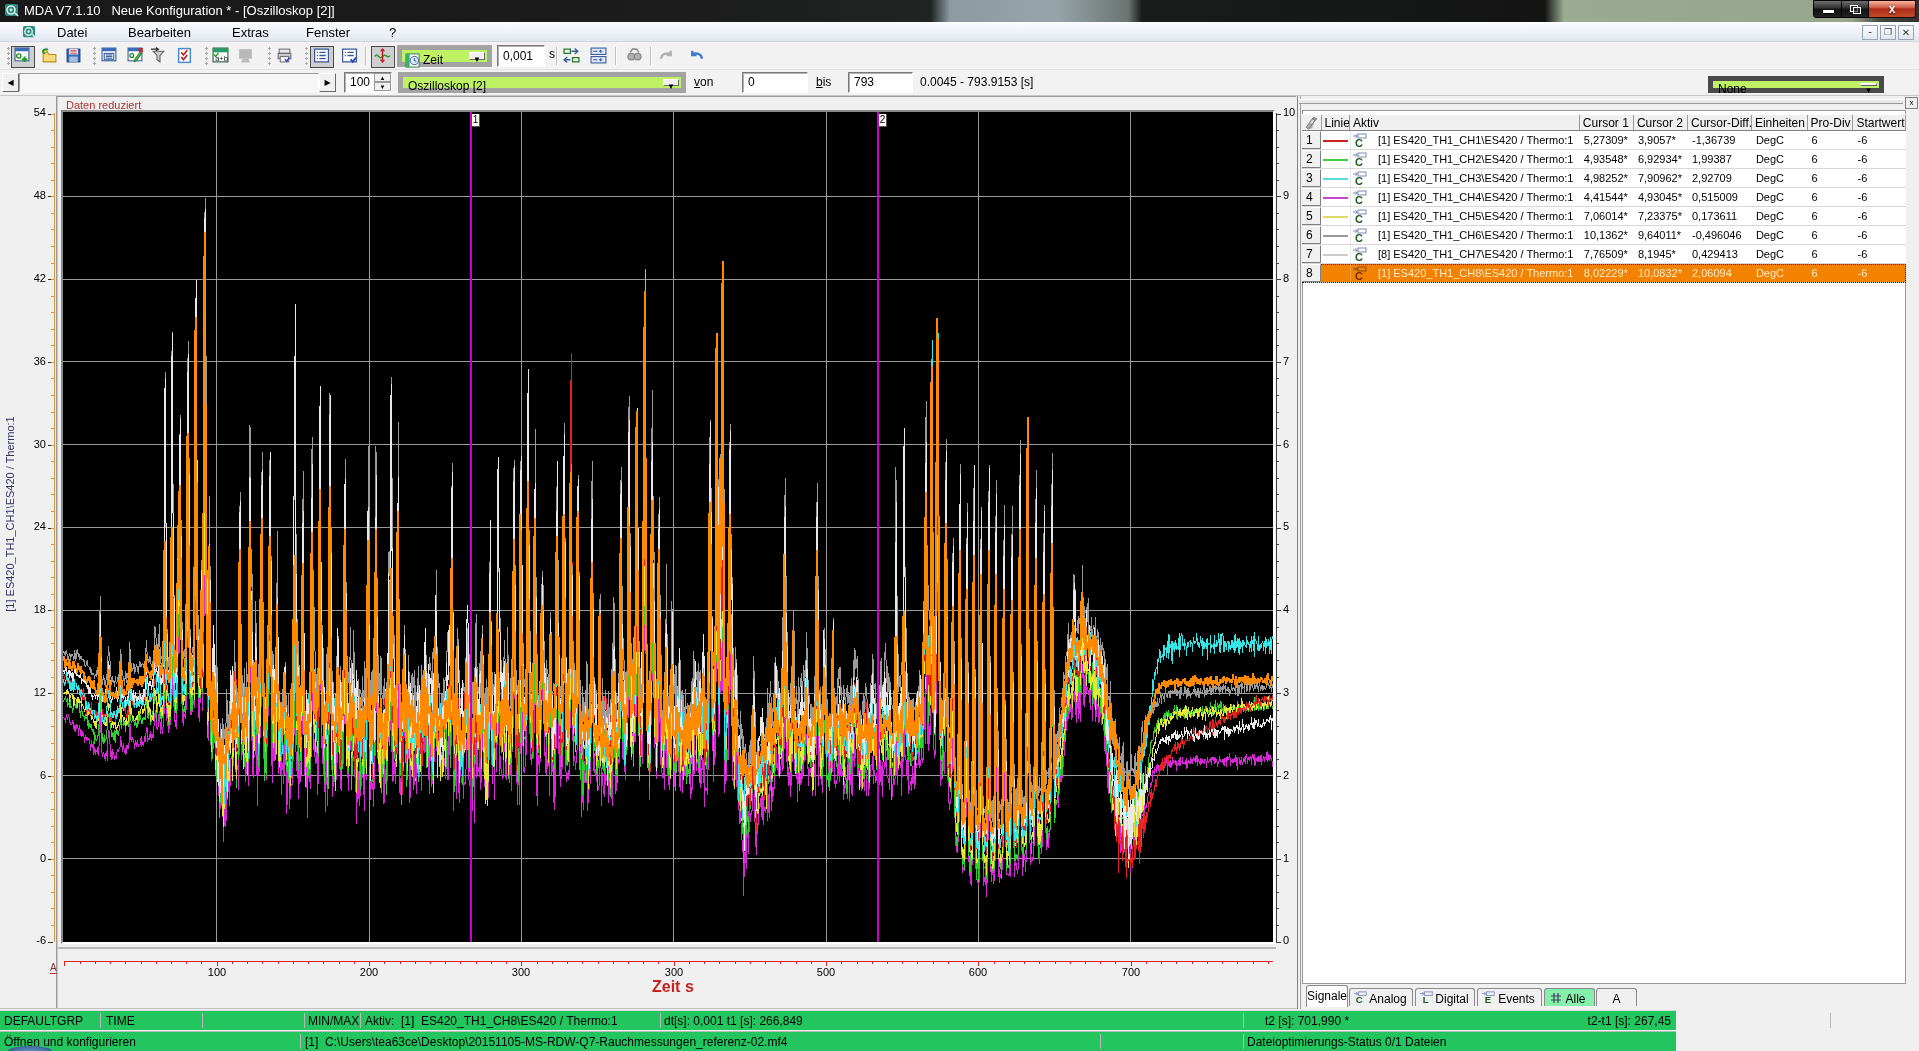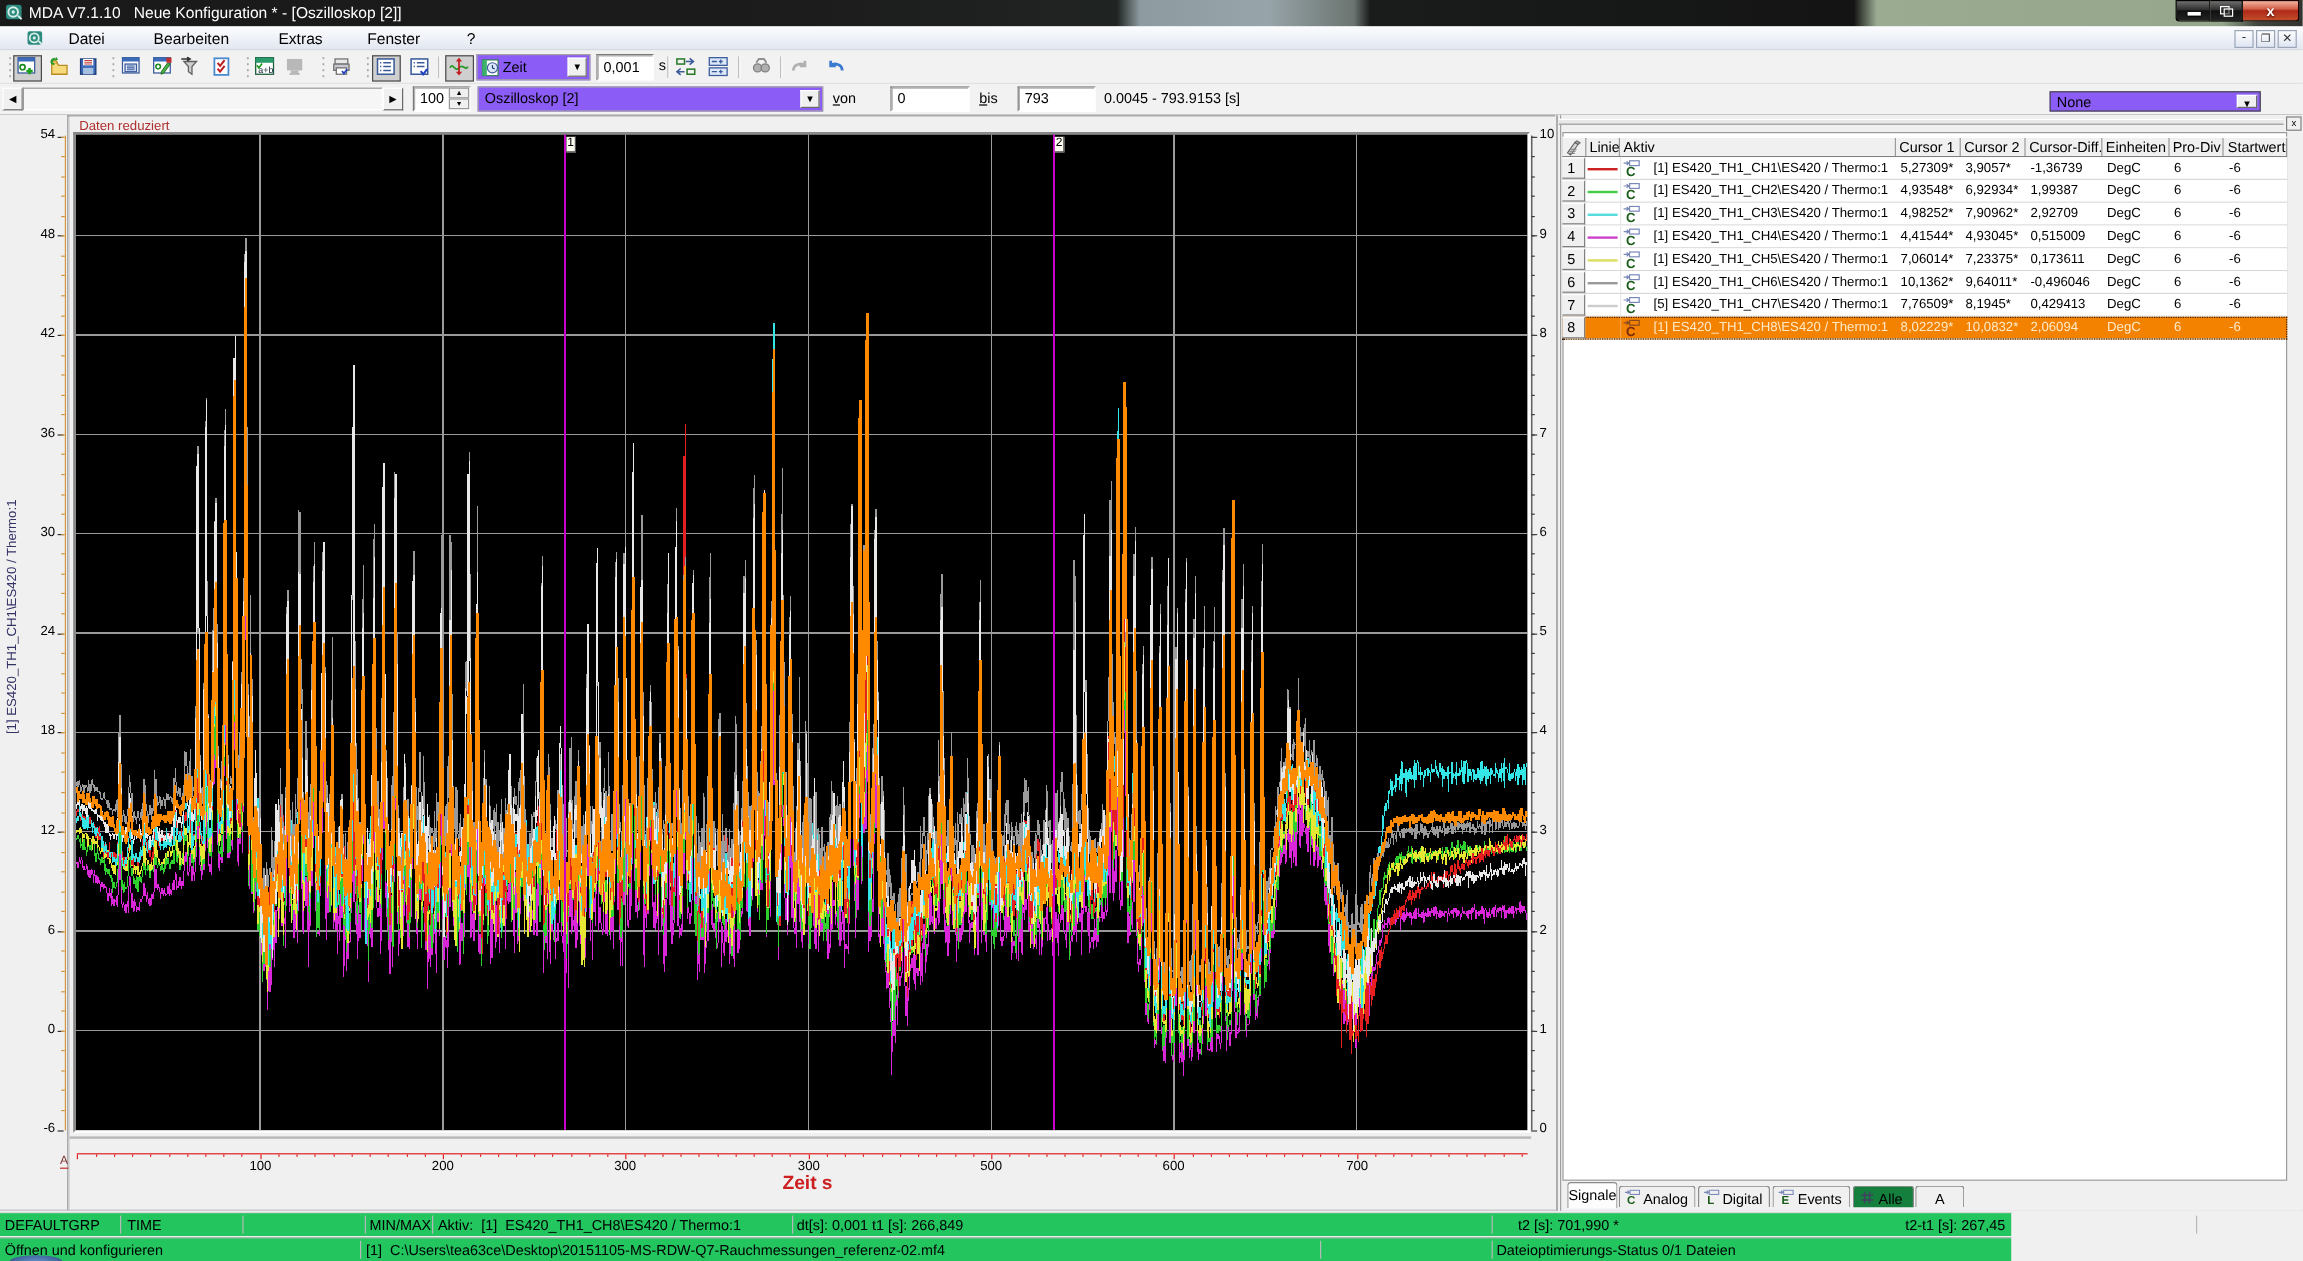--- a/index.html
+++ b/index.html
@@ -10,21 +10,21 @@
 .menubar{left:0;top:22px;width:1919px;height:20px;
  background:linear-gradient(180deg,#fbfcfe 0%,#eef1f7 55%,#e2e7f0 100%);border-bottom:1px solid #cfd4dd}
 .toolbar1{left:0;top:42px;width:1919px;height:28px;background:#f2f2f2;border-bottom:1px solid #e2e2e2}
 .toolbar2{left:0;top:70px;width:1919px;height:26px;background:#f2f2f2;border-bottom:1px solid #c8c8c8}
 .dotsep{width:3px;height:20px;top:4px;background-image:radial-gradient(circle,#a8a8a8 1px,transparent 1.2px);background-size:3px 5px;background-repeat:repeat-y}
 .solsep{width:1px;height:18px;top:5px;background:#c0c0c0;box-shadow:1px 0 0 #fff}
 .tbtn{top:4px;width:24px;height:22px}
 .pressed{background:#cfcfcf;border:1.5px solid #4a4a4a}
 .sunken{background:#fff;border-top:1px solid #7a7a7a;border-left:1px solid #7a7a7a;border-bottom:1px solid #fff;border-right:1px solid #fff;box-shadow:inset 1px 1px 0 #b0b0b0}
 .raised{background:#f0f0f0;border-top:1px solid #fff;border-left:1px solid #fff;border-bottom:1px solid #6a6a6a;border-right:1px solid #6a6a6a}
-.combo{background:#8b5cf6;border:1px solid #a3a3a3}
+.combo{background:#bef264;border:5px solid #a3a3a3}
 .cmbtxt{position:absolute;left:5px;top:3px;font-size:12px;color:#000}
 .arrbtn{position:absolute;right:2px;top:2px;bottom:2px;width:16px;background:#f0f0f0;border-top:1px solid #fff;border-left:1px solid #fff;border-bottom:1px solid #6a6a6a;border-right:1px solid #6a6a6a;text-align:center;font-size:8px;color:#000;line-height:13px}
 .statusbar{left:0;width:1676px;background:#22c55e;font-size:12px;color:#000}
 .sfield{position:absolute;top:2px;bottom:2px;border-left:1px solid #b8b8b8;box-shadow:inset 1px 0 0 #fff}
 .stxt{position:absolute;top:3px;font-size:12px;color:#000;white-space:pre}
 .ylab{position:absolute;font-size:11px;color:#000;text-align:right;width:26px}
 .rlab{position:absolute;font-size:11px;color:#000}
 .xlab{position:absolute;font-size:11px;color:#000;top:966px;transform:translateX(-50%)}
 .th{position:absolute;top:0;height:100%;border-right:1px solid #9a9a9a;font-size:12px;color:#000;padding:1px 0 0 3px;overflow:hidden;white-space:nowrap}
 .tc{position:absolute;top:0;height:100%;font-size:11px;color:#000;padding:3px 0 0 4px;overflow:hidden;white-space:nowrap}
@@ -618,21 +618,21 @@
   </div>
 <div class="trow" style="top:245.1px;background:#fff;color:#000">
     <div class="rownum">7</div>
     <div class="abs" style="left:21px;top:9px;width:25px;height:2px;background:#cccccc"></div>
     <div class="abs" style="left:48px;top:0;width:1px;height:100%;background:#e8e8e8"></div>
     <svg class="abs" style="left:50px;top:2px" width="16" height="15" viewBox="0 0 16 15">
       <rect x="6" y="1" width="8" height="4" fill="none" stroke="#7a88b8"></rect>
       <path d="M1 3 h4 M3.5 1.5 L5.5 3 L3.5 4.5" stroke="#7a88b8" fill="none"></path>
       <text x="3" y="14" font-size="11" font-weight="bold" fill="#1a5c1a" font-family="Liberation Sans">C</text>
     </svg>
-    <div class="tc" style="left:72px;width:205px;color:#000">[5] ES420_TH1_CH7\ES420 / Thermo:1</div>
+    <div class="tc" style="left:72px;width:205px;color:#000">[8] ES420_TH1_CH7\ES420 / Thermo:1</div>
     <div class="tc" style="left:277.8px;width:54.1px;color:#000">7,76509*</div>
     <div class="tc" style="left:331.9px;width:54.1px;color:#000">8,1945*</div>
     <div class="tc" style="left:386px;width:63.9px;color:#000">0,429413</div>
     <div class="tc" style="left:449.9px;width:55.7px;color:#000">DegC</div>
     <div class="tc" style="left:505.6px;width:45.9px;color:#000">6</div>
     <div class="tc" style="left:551.5px;width:52.4px;color:#000">-6</div>
   </div>
 <div class="trow" style="top:264.2px;background:#f28200;color:#ffe9c8;outline:1px dotted #402000;outline-offset:-1px">
     <div class="rownum">8</div>
     <div class="abs" style="left:48px;top:0;width:1px;height:100%;background:#f2a040"></div>
@@ -658,21 +658,21 @@
 <div class="tab" style="left:1415px;top:988px;width:60px;height:18px;background:#f0f0f0;padding-left:14px"><svg style="position:absolute;left:4px;top:2px" width="14" height="14" viewBox="0 0 16 16">
       <rect x="5" y="1" width="9" height="4" fill="none" stroke="#7a88b8"></rect>
       <path d="M0 3 h4 M2.5 1.5 L4.5 3 L2.5 4.5" stroke="#7a88b8" fill="none"></path>
       <text x="3" y="14" font-size="11" font-weight="bold" fill="#1a5c1a" font-family="Liberation Sans">L</text>
     </svg>Digital</div>
 <div class="tab" style="left:1477px;top:988px;width:65px;height:18px;background:#f0f0f0;padding-left:14px"><svg style="position:absolute;left:4px;top:2px" width="14" height="14" viewBox="0 0 16 16">
       <rect x="5" y="1" width="9" height="4" fill="none" stroke="#7a88b8"></rect>
       <path d="M0 3 h4 M2.5 1.5 L4.5 3 L2.5 4.5" stroke="#7a88b8" fill="none"></path>
       <text x="3" y="14" font-size="11" font-weight="bold" fill="#1a5c1a" font-family="Liberation Sans">E</text>
     </svg>Events</div>
-<div class="tab" style="left:1544px;top:988px;width:51px;height:18px;background:#15803d;padding-left:12px"><svg style="position:absolute;left:5px;top:3px" width="12" height="12" viewBox="0 0 12 12">
+<div class="tab" style="left:1544px;top:988px;width:51px;height:18px;background:#86efac;padding-left:12px"><svg style="position:absolute;left:5px;top:3px" width="12" height="12" viewBox="0 0 12 12">
       <path d="M1 4 h10 M1 8 h10 M4 1 v10 M8 1 v10" stroke="#404060" stroke-width="1.2"></path>
     </svg>Alle</div>
 <div class="tab" style="left:1596px;top:988px;width:41px;height:18px;background:#f0f0f0;padding-left:0px">A</div>
 <div class="abs statusbar" style="top:1010px;height:20px;border-top:1px solid #d8d8d8">
     <div class="sfield" style="left:100px"></div>
     <div class="sfield" style="left:202px"></div>
     <div class="sfield" style="left:304px"></div>
     <div class="sfield" style="left:360px"></div>
     <div class="sfield" style="left:660px"></div>
     <div class="sfield" style="left:1243px"></div>

